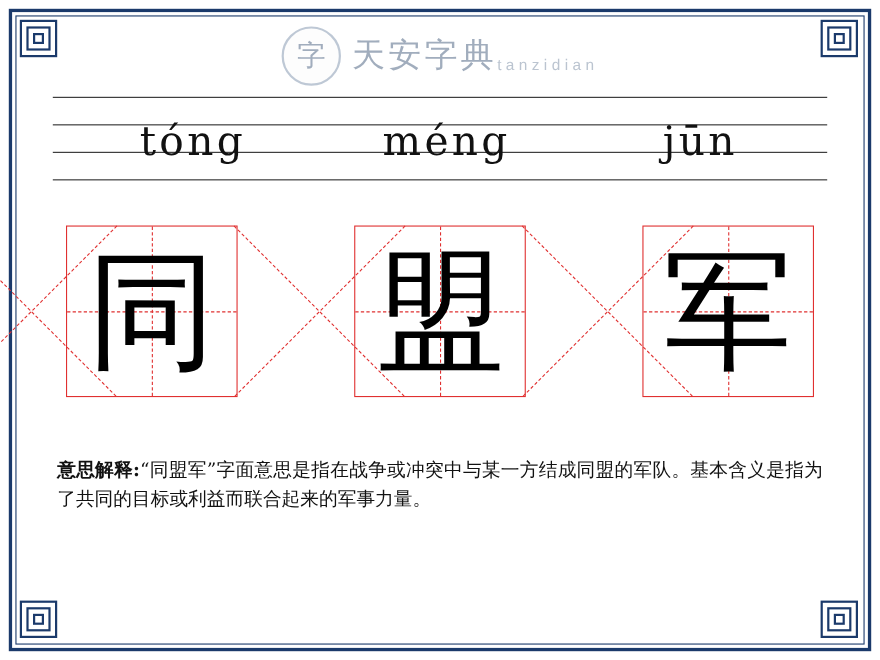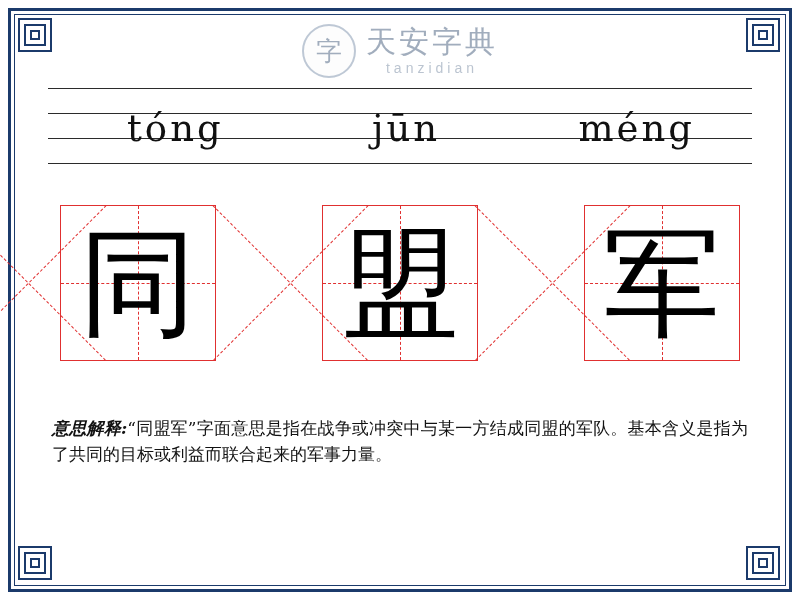--- a/index.html
+++ b/index.html
@@ -81,22 +81,22 @@
     display: flex;
     align-items: center;
     justify-content: center;
     font-size: 26px;
     font-family: "DejaVu Serif", serif;
     line-height: 1;
     background: #fdfdfd;
   }
   .logo-text {
     display: flex;
-    flex-direction: column;
-    align-items: center;
+    flex-direction: row;
+    align-items: flex-end;
     line-height: 1;
   }
   .logo-title {
     font-size: 30px;
     color: #9aa7b8;
     letter-spacing: 3px;
     font-family: "DejaVu Sans", sans-serif;
   }
   .logo-sub {
     font-size: 14px;
@@ -218,21 +218,20 @@
     right: 52px;
     top: 415px;
     font-size: 17px;
     line-height: 1.55;
     color: #121212;
     font-family: "DejaVu Serif", serif;
     text-align: justify;
   }
   .explain .label {
     font-weight: bold;
-    font-style: italic;
   }
 </style>
 </head>
 <body>
 
 <div class="page">
 
   <div class="frame-outer"></div>
   <div class="frame-inner"></div>
 
@@ -265,22 +264,22 @@
     </div>
   </div>
 
   <div class="staff">
     <div class="line l1"></div>
     <div class="line l2 dashed"></div>
     <div class="line l3"></div>
     <div class="line l4"></div>
     <div class="pinyin-row">
       <div class="pinyin">tóng</div>
+      <div class="pinyin">méng</div>
       <div class="pinyin">jūn</div>
-      <div class="pinyin">méng</div>
     </div>
   </div>
 
   <div class="chars">
     <div class="cell">
       <div class="d1"></div>
       <div class="d2"></div>
       <div class="v"></div>
       <div class="h"></div>
       <div class="glyph">同</div>

